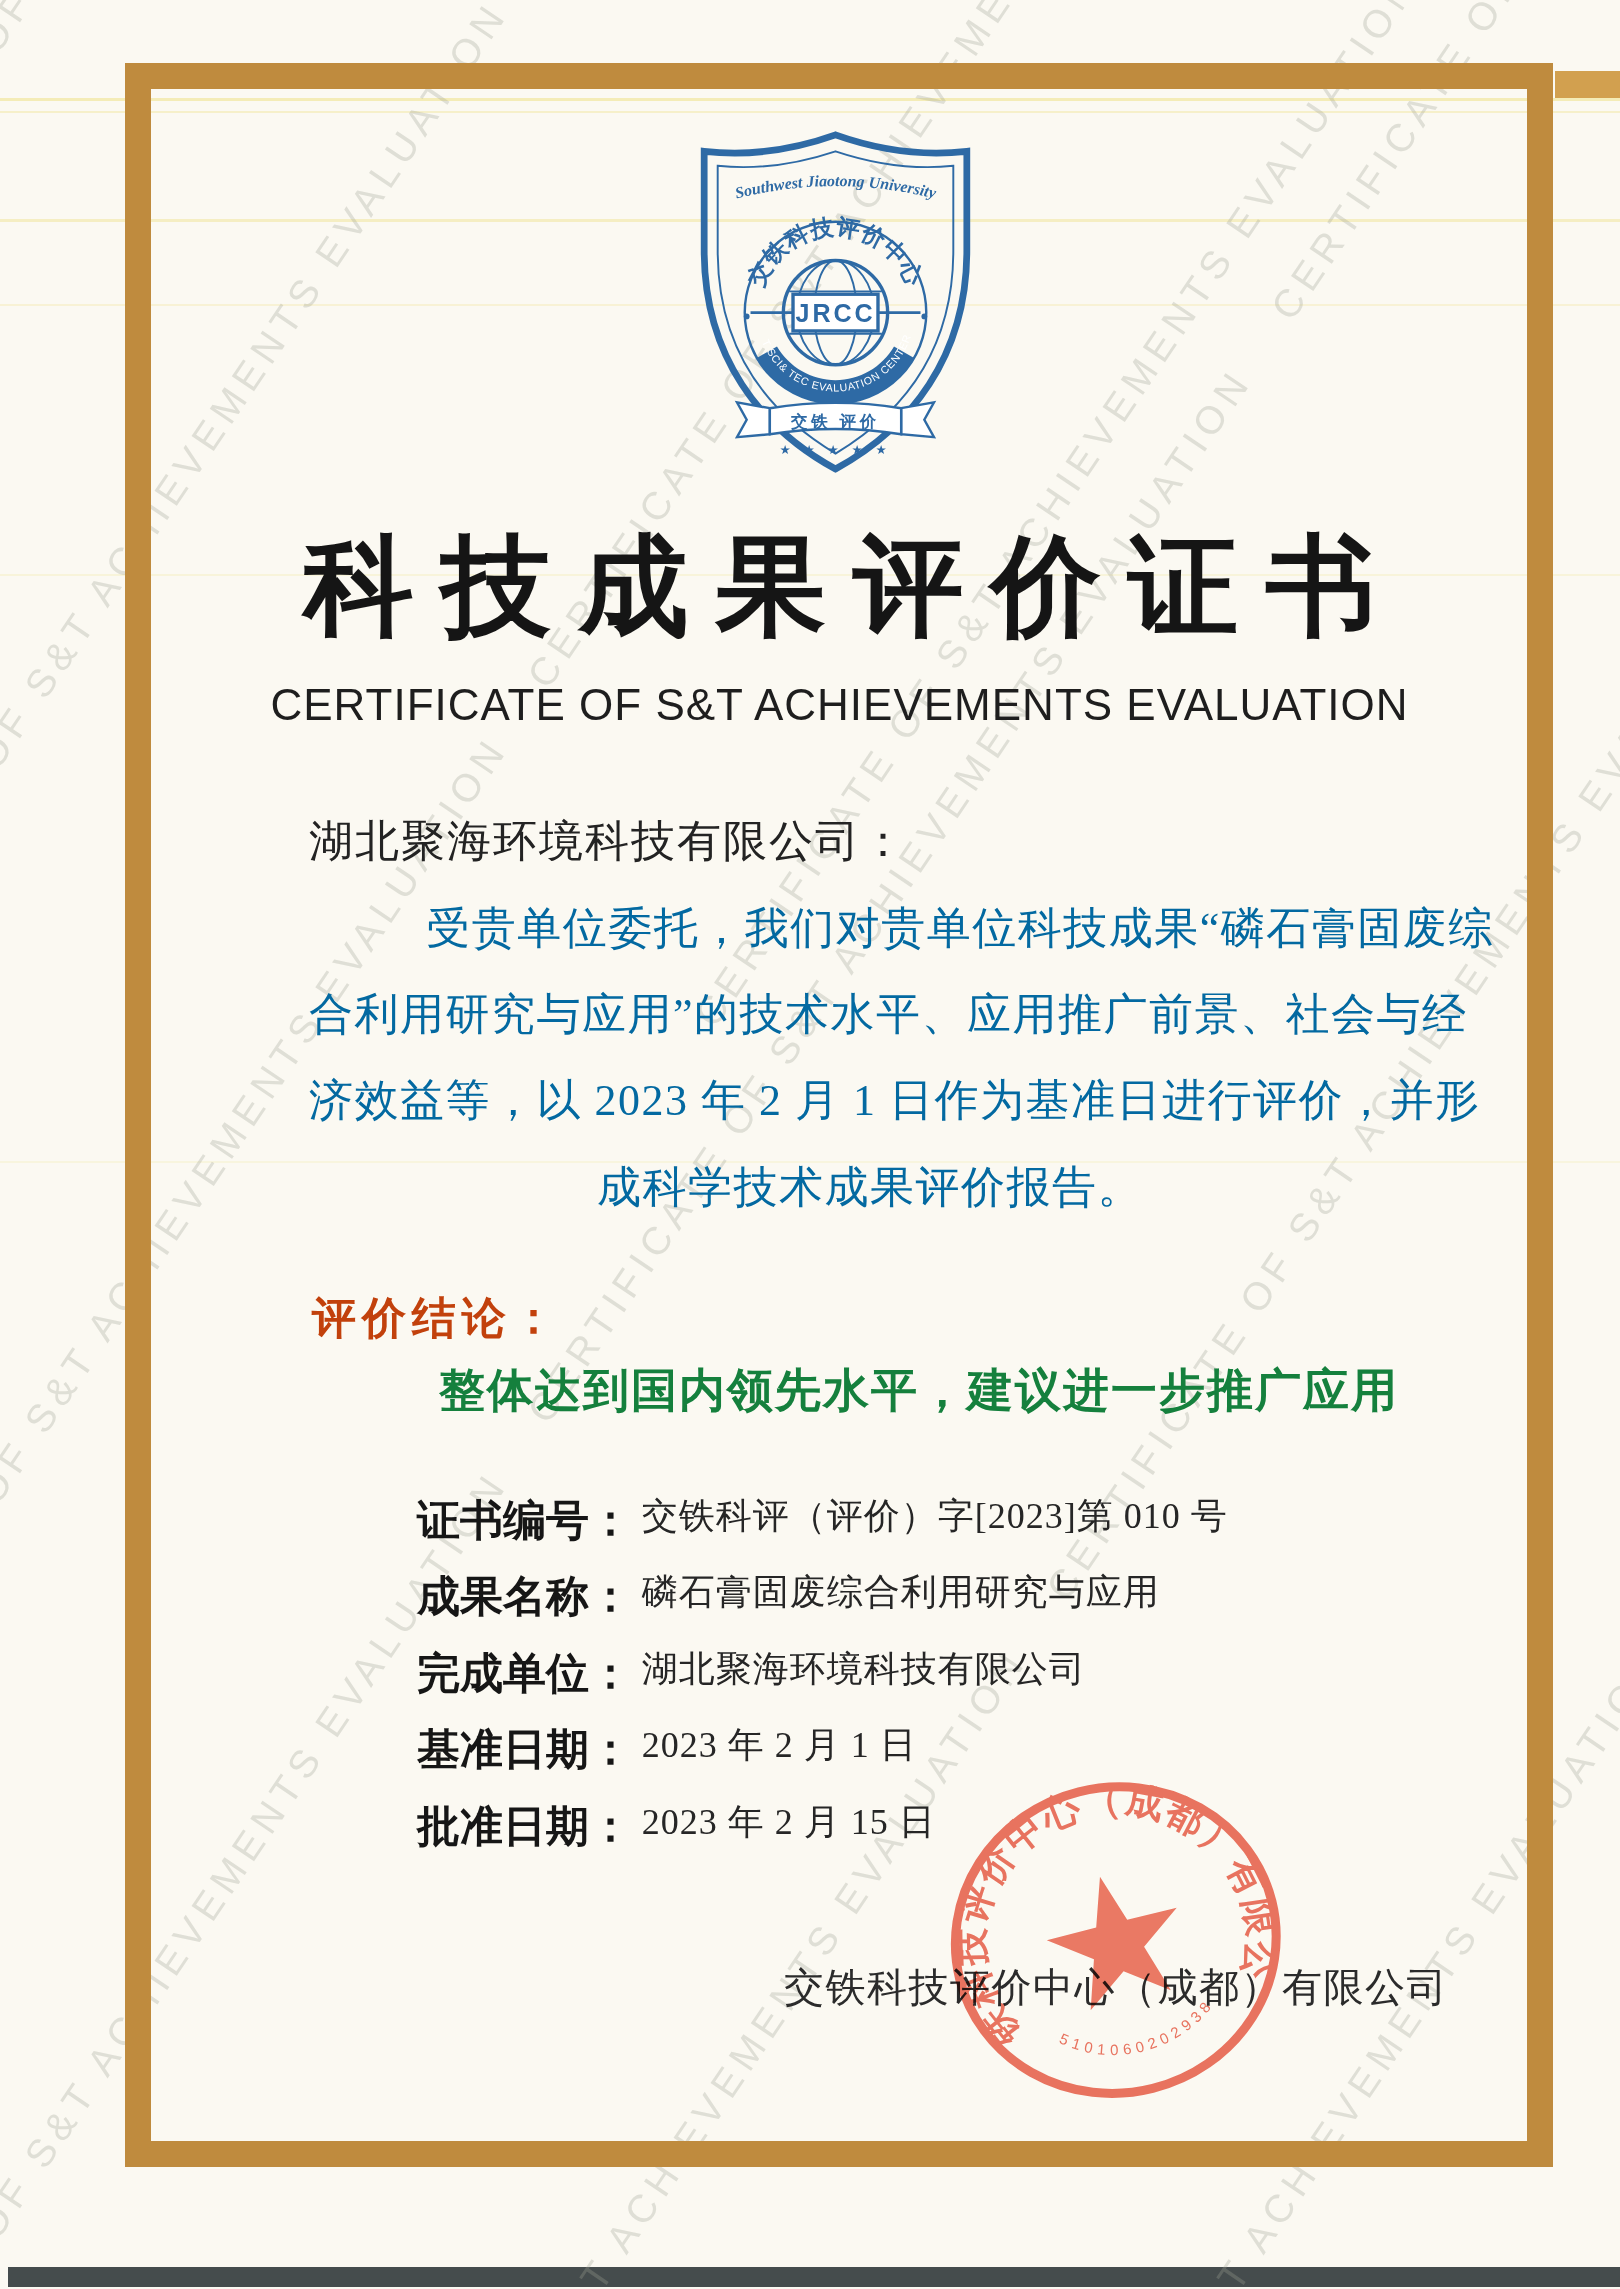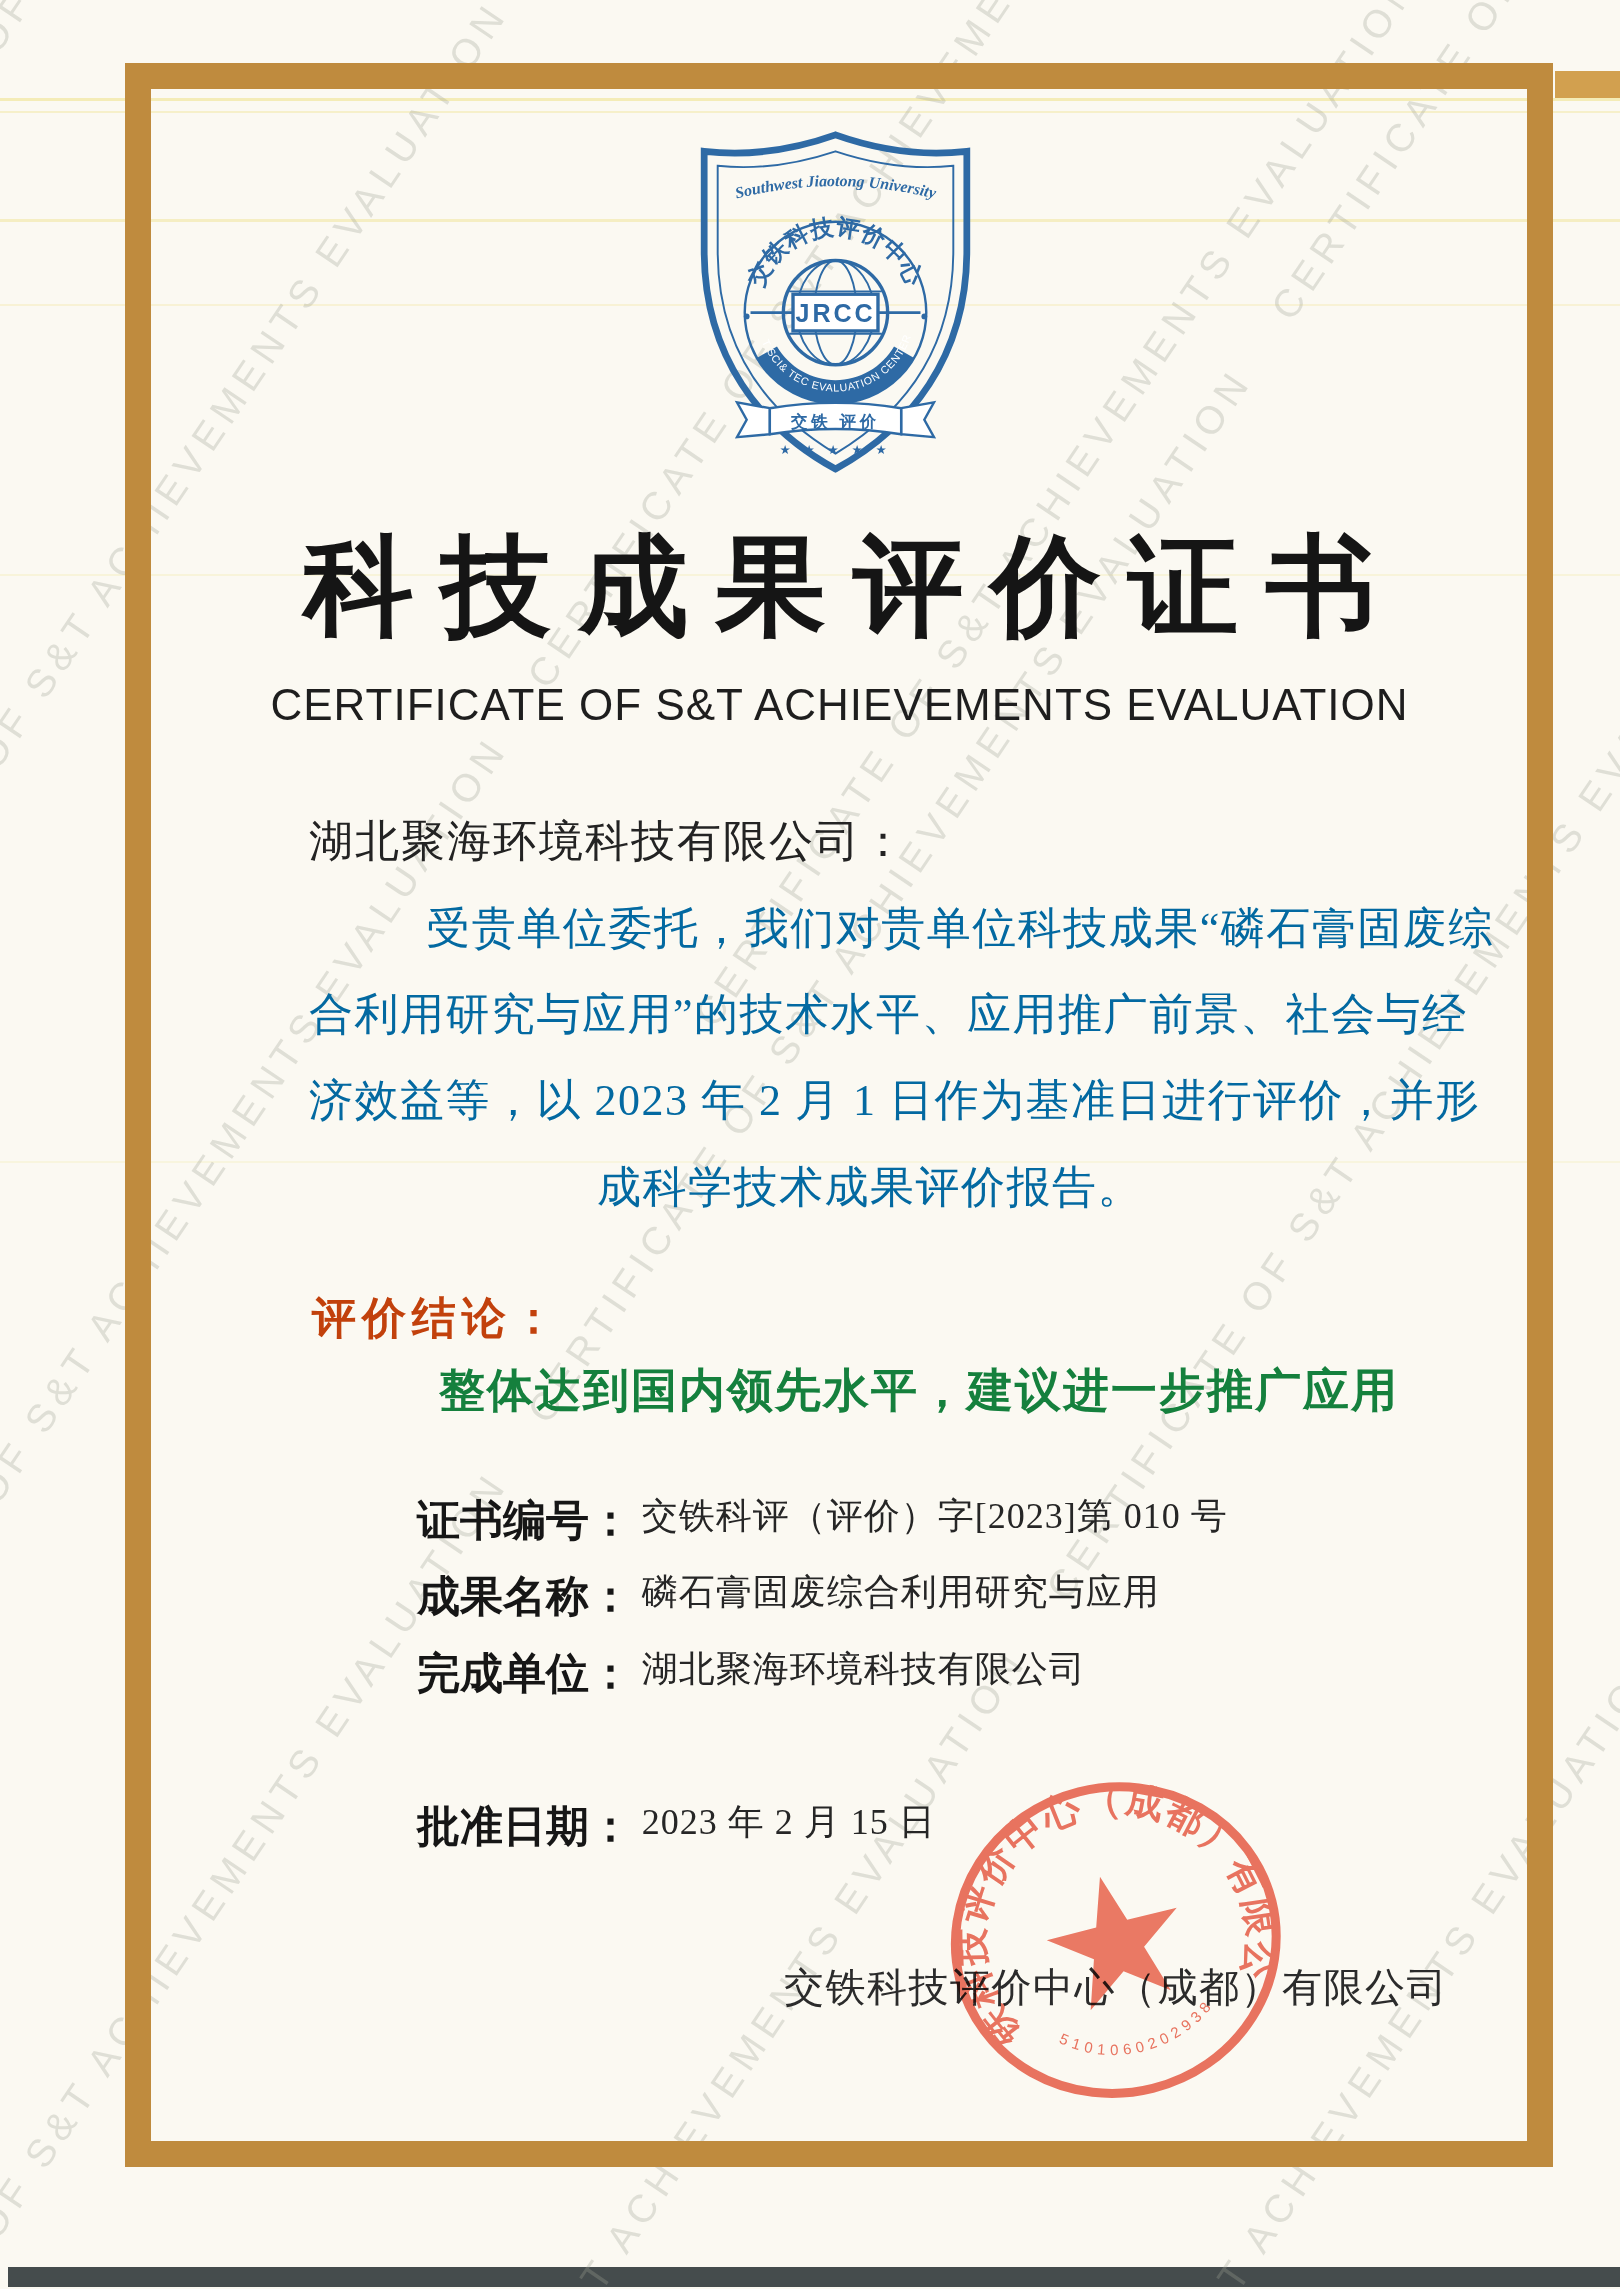--- a/index.html
+++ b/index.html
@@ -131,20 +131,24 @@
       <span class="detail-value">交铁科评（评价）字[2023]第 010 号</span>
     </div>
     <div class="detail-row" style="top:1568px">
       <span class="detail-label">成果名称：</span>
       <span class="detail-value">磷石膏固废综合利用研究与应用</span>
     </div>
     <div class="detail-row" style="top:1645px">
       <span class="detail-label">完成单位：</span>
       <span class="detail-value">湖北聚海环境科技有限公司</span>
     </div>
+    <div class="detail-row" style="top:1721px">
+      <span class="detail-label">基准日期：</span>
+      <span class="detail-value">2023 年 2 月 1 日</span>
+    </div>
     <div class="detail-row" style="top:1798px">
       <span class="detail-label">批准日期：</span>
       <span class="detail-value">2023 年 2 月 15 日</span>
     </div>
 
     <div class="issuer">交铁科技评价中心（成都）有限公司</div>
 
     <svg class="stamp" viewBox="0 0 380 370">
       <defs>
         <path id="stampTop" d="M81.9,252.3 A132,126 0 1 1 298.1,252.3" fill="none"></path>

